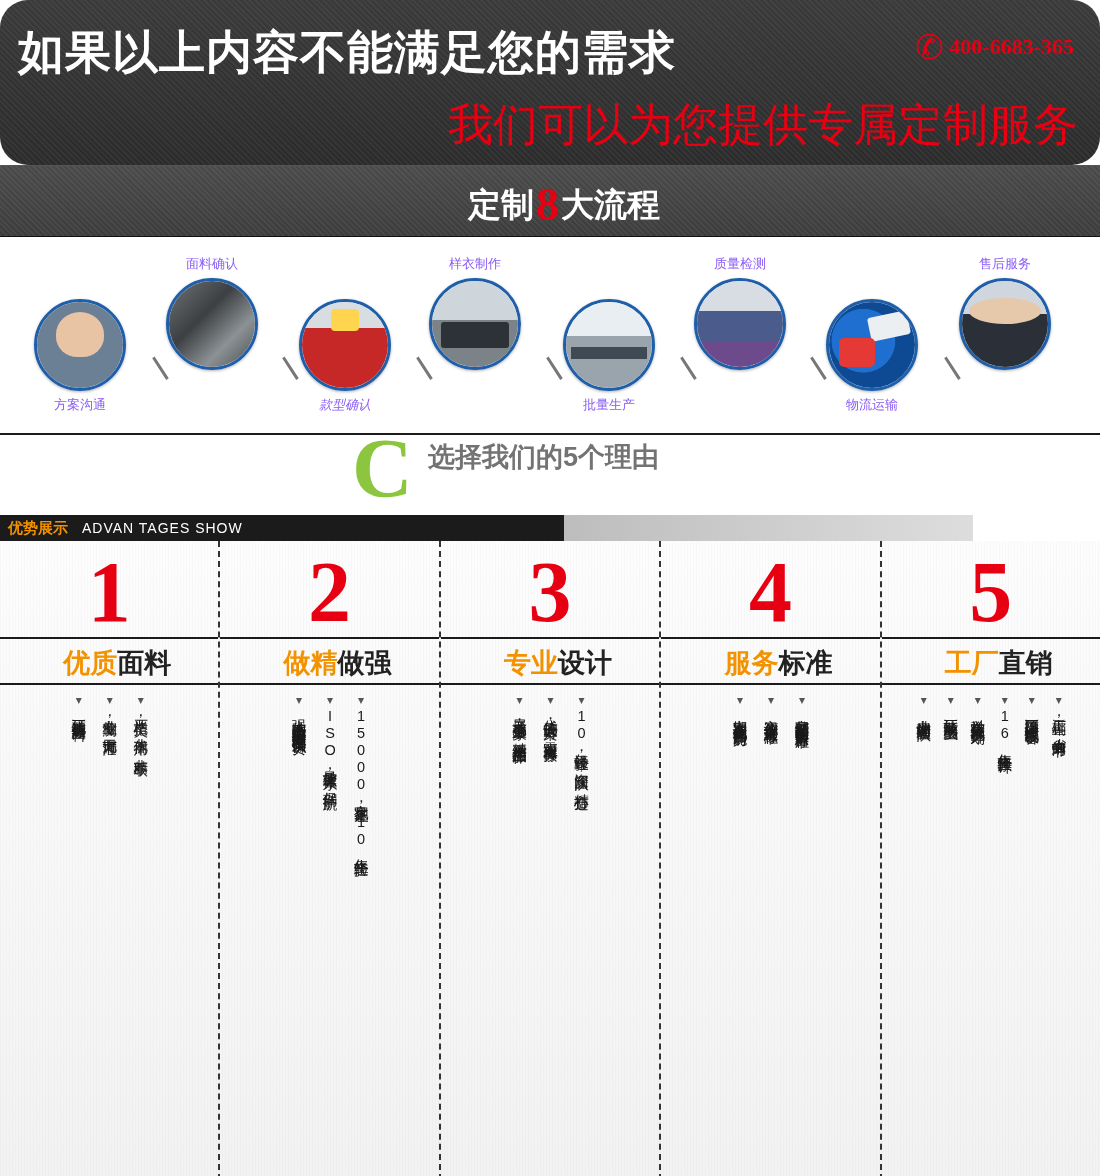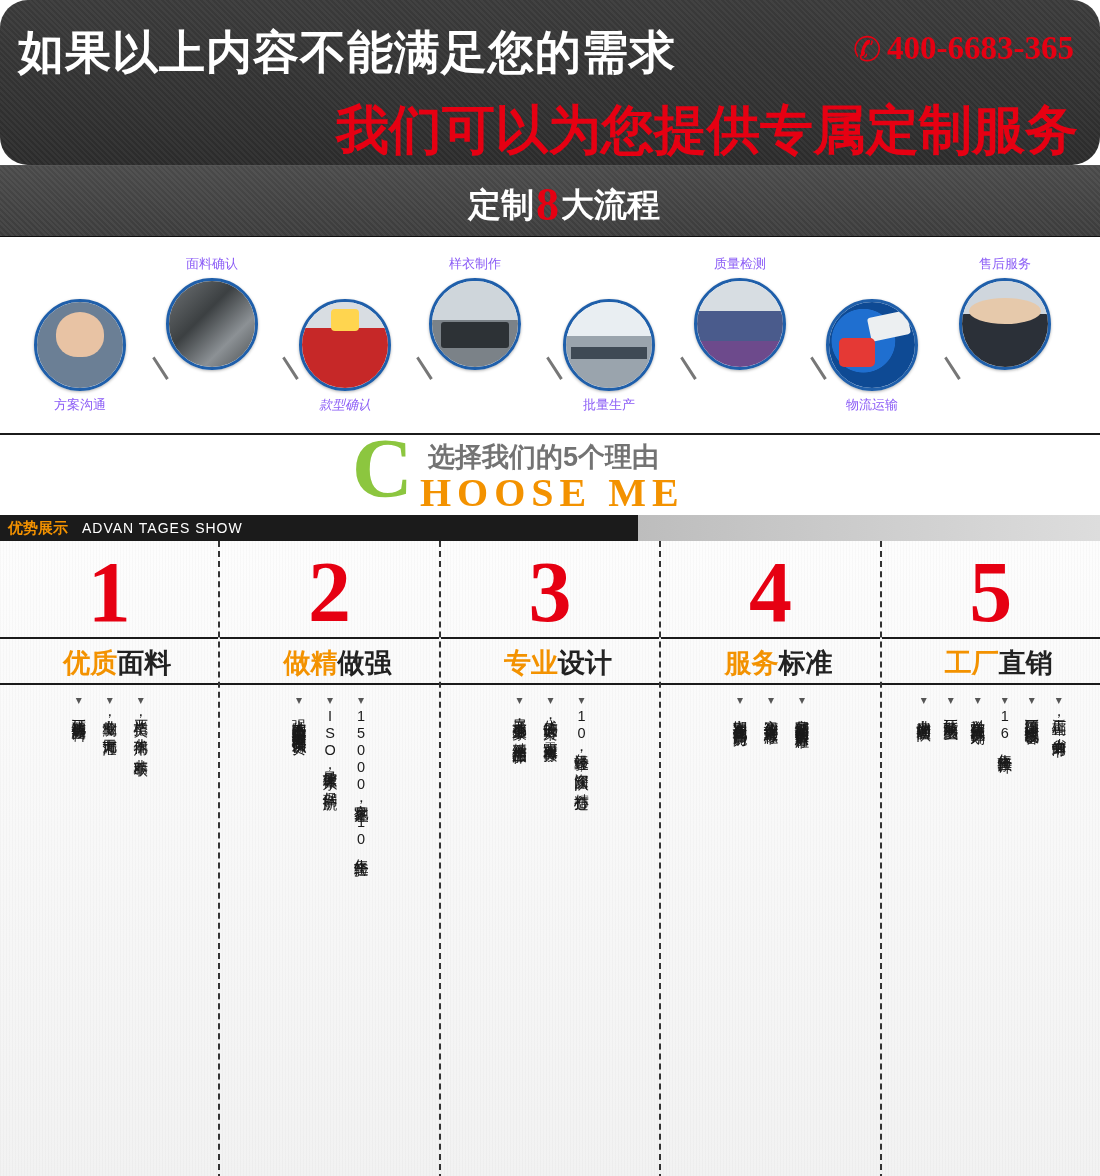--- a/index.html
+++ b/index.html
@@ -29,26 +29,26 @@
   }
   .phone-wrap{
     position:absolute;right:26px;top:30px;
     display:flex;align-items:center;gap:6px;
   }
   .phone-ico{
     width:28px;height:34px;color:#e60012;font-size:34px;line-height:34px;
   }
   .phone-num{
     font-family:"Liberation Serif","DejaVu Serif",serif;
-    font-size:33px;font-weight:bold;color:#e60012;
+    font-size:22px;font-weight:bold;color:#e60012;
     letter-spacing:0px;
   }
   .hdr-line2{
     position:absolute;right:22px;top:95px;
-    font-size:53px;font-weight:bold;color:#e60012;
+    font-size:45px;font-weight:normal;color:#e60012;
     white-space:nowrap;
   }
 
   
   .band8{
     position:relative;width:1100px;height:70px;
     background:
       repeating-linear-gradient(45deg, rgba(255,255,255,.05) 0 2px, rgba(0,0,0,0) 2px 4px),
       linear-gradient(#4a4a4a,#3c3c3c);
     border-top:1px solid #555;border-bottom:1px solid #111;
@@ -123,21 +123,21 @@
     font-size:27px;font-weight:bold;color:#737373;white-space:nowrap;
   }
   .choose .ceng{
     position:absolute;left:420px;top:34px;
     font-family:"Liberation Serif","DejaVu Serif",serif;
     font-size:40px;font-weight:bold;color:#f39200;letter-spacing:6px;white-space:nowrap;
   }
 
   
   .advbar{
-    position:relative;width:1100px;height:26px;
+    position:relative;width:973px;height:26px;
     background:linear-gradient(90deg,#1b1b1b 0%,#1b1b1b 58%,#bdbdbd 58%,#dddddd 100%);
     color:#fff;
   }
   .advbar .zh{position:absolute;left:8px;top:4px;font-size:15px;color:#f39200;font-weight:bold;}
   .advbar .en{position:absolute;left:82px;top:5px;font-size:14px;color:#ffffff;letter-spacing:1px;}
 
   
   .cols{
     position:relative;width:1100px;height:639px;
     background:
@@ -261,21 +261,20 @@
       <div class="bubble">
           <div class="ph p8"></div>
         </div>
     </div>
 
   </div>
 
   <div class="choose">
     <div class="cbig">C</div>
     <div class="cn">选择我们的5个理由</div>
-    <div class="ceng">HOOSE  ME</div>
   </div>
 
   <div class="advbar">
     <span class="zh">优势展示</span>
     <span class="en">ADVAN TAGES SHOW</span>
   </div>
 
   <div class="cols">
 
     <div class="col">

